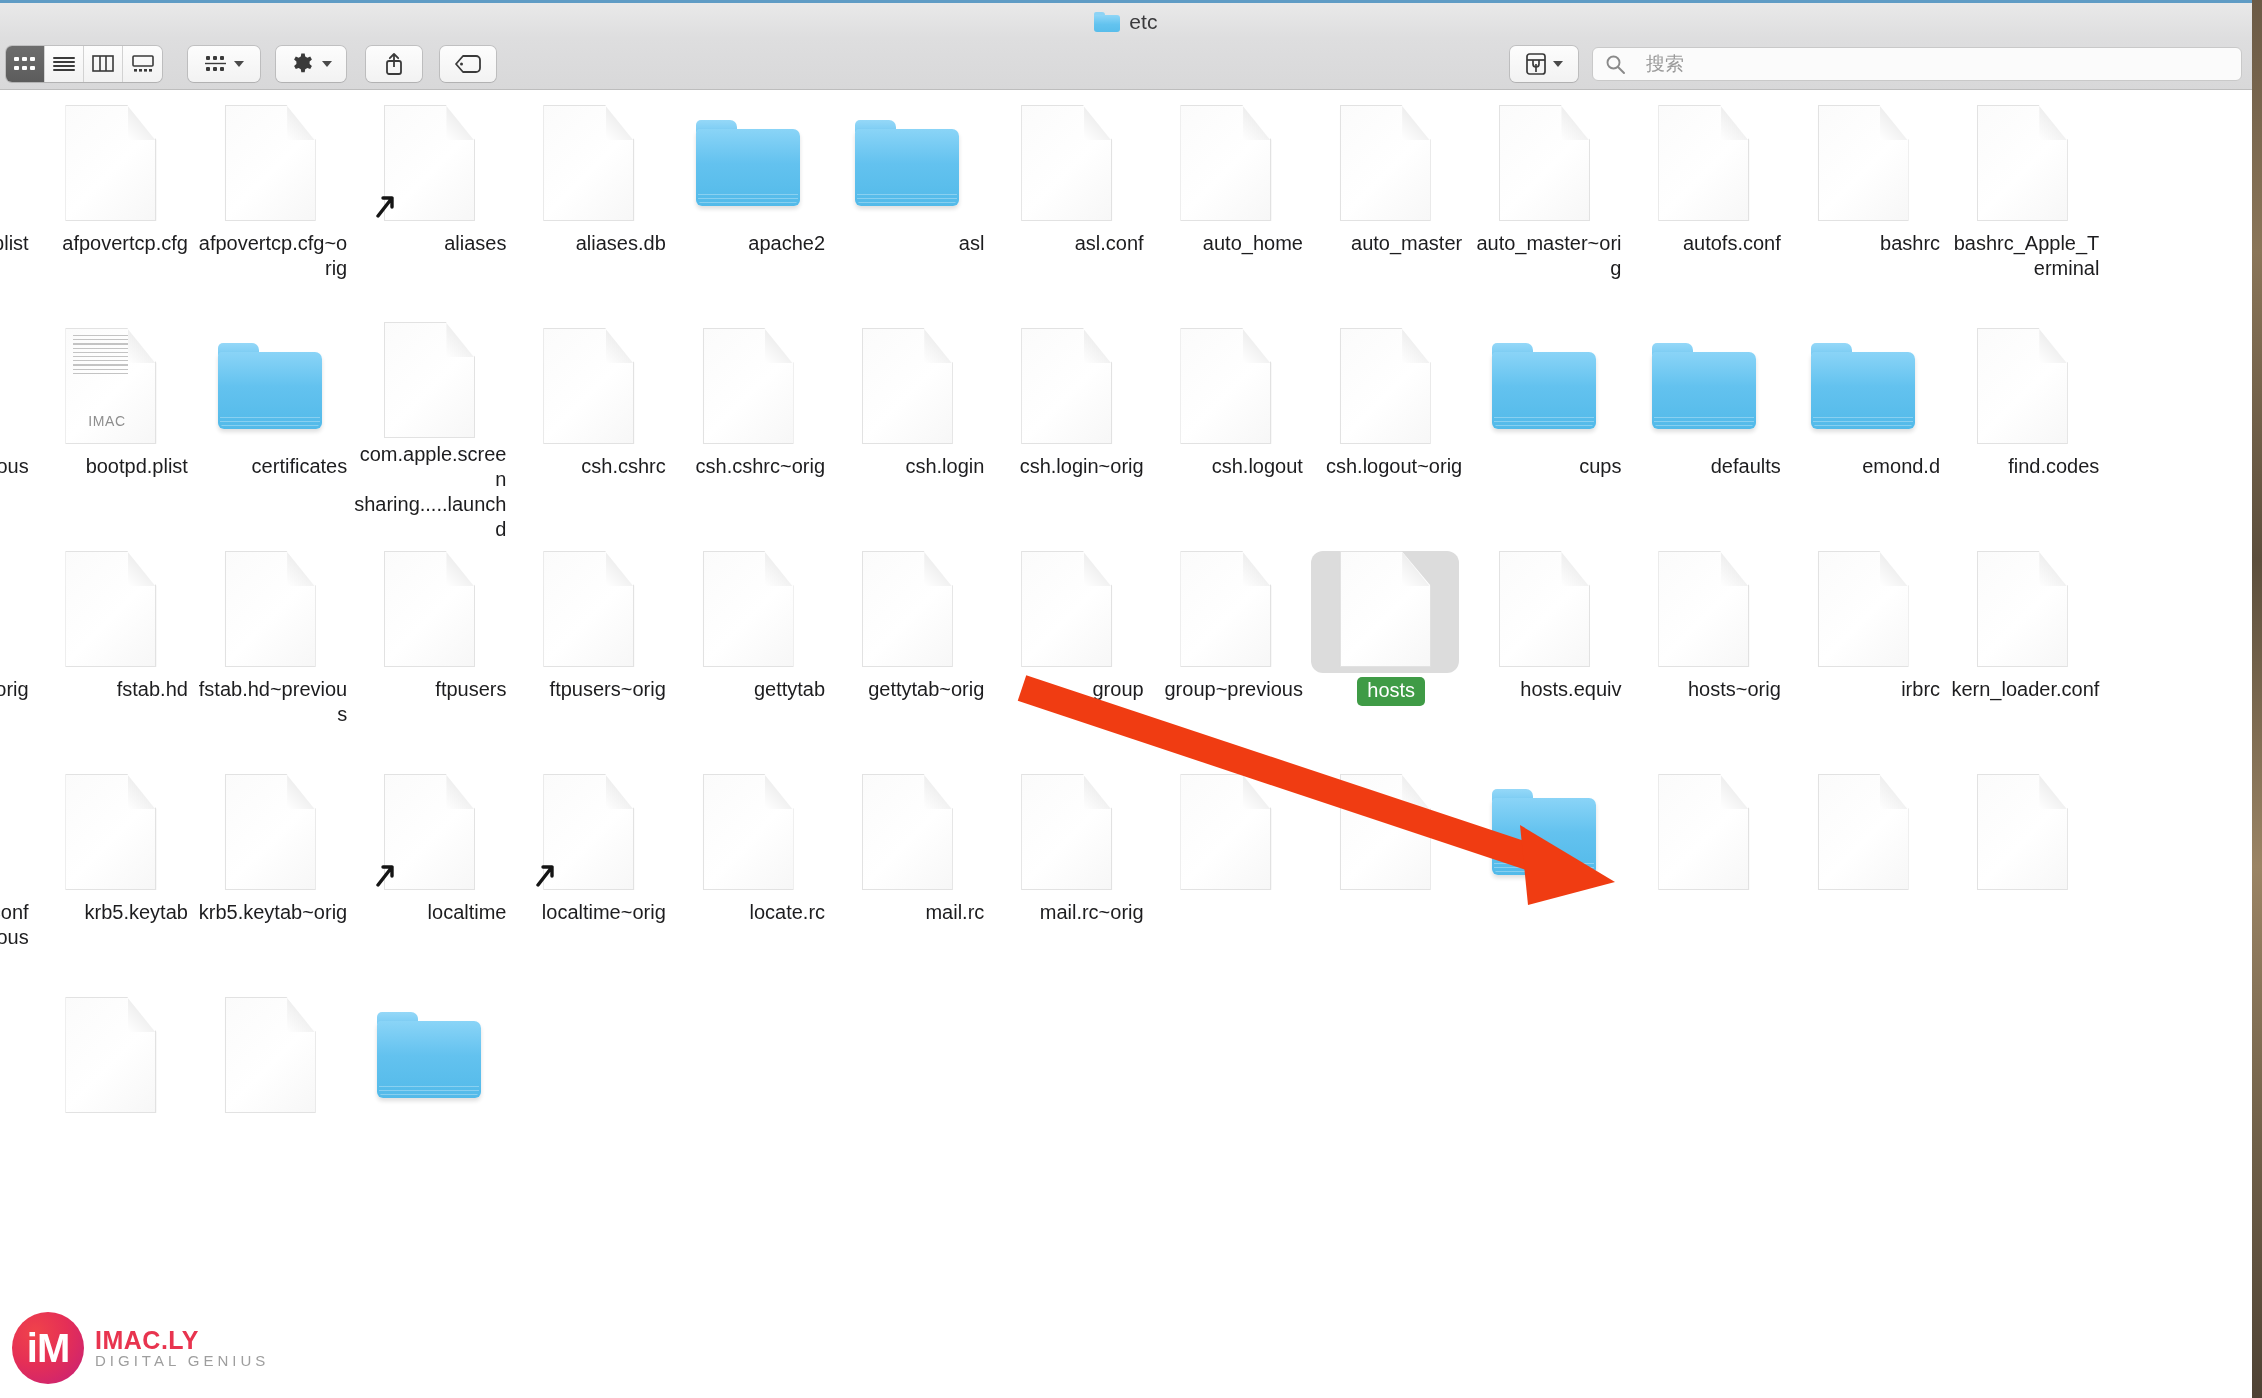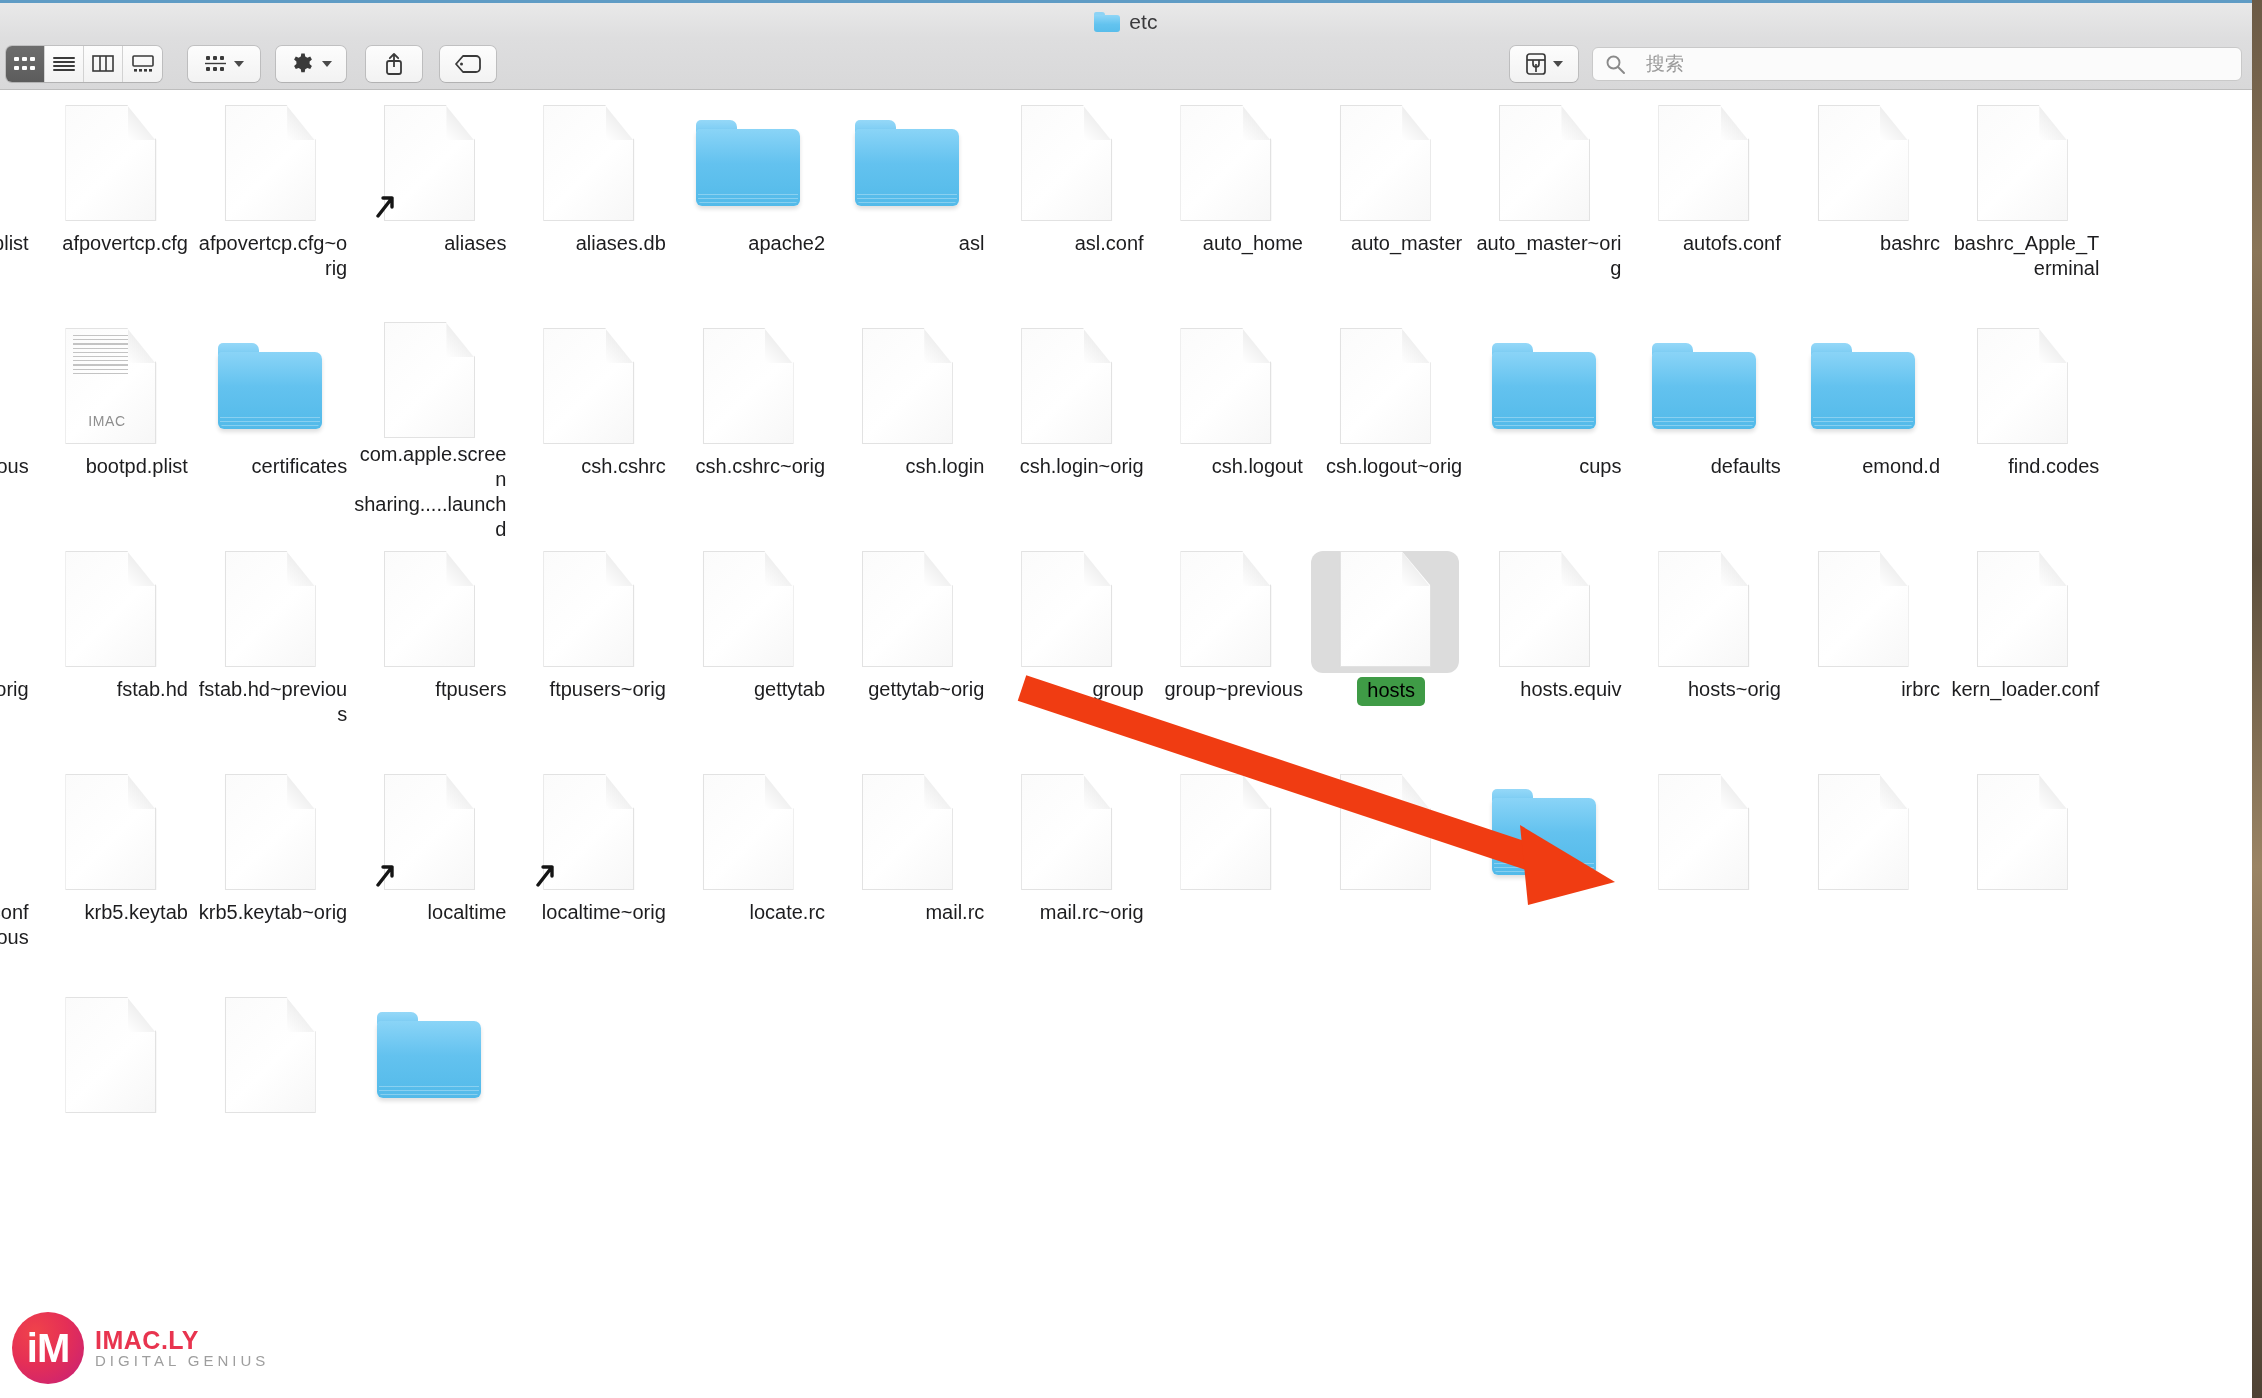--- a/index.html
+++ b/index.html
@@ -245,21 +245,21 @@
     font-size: 20px;
     line-height: 25px;
     color: #1d1d1f;
     word-break: break-word;
   }
   .label.tagged {
     display: inline-block;
     width: auto;
     max-width: 154px;
     background: #3f9b46;
-    color: #000000;
+    color: #ffffff;
     border-radius: 5px;
     padding: 1px 10px 3px;
     margin-left: 12px;
   }
 
   
   #anno-arrow {
     position: absolute;
     left: 0; top: 0;
     width: 2262px; height: 1398px;

